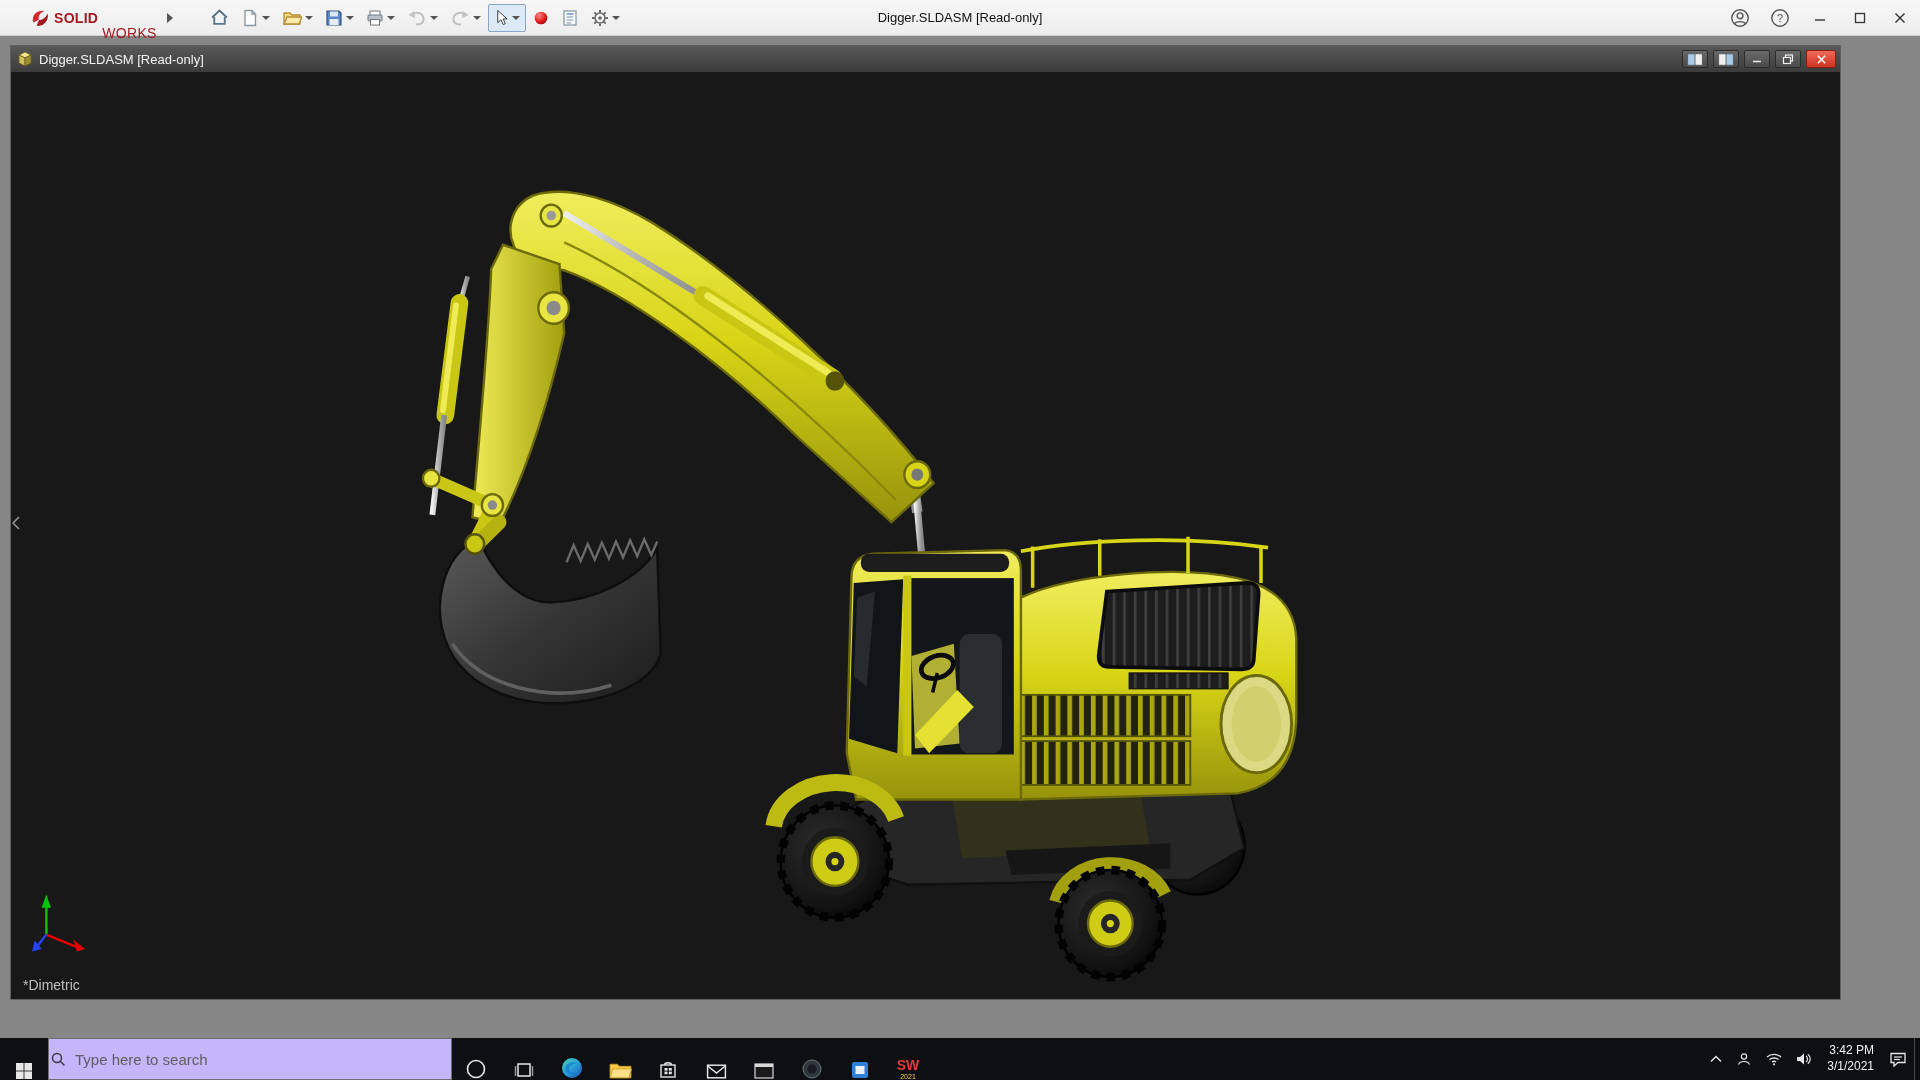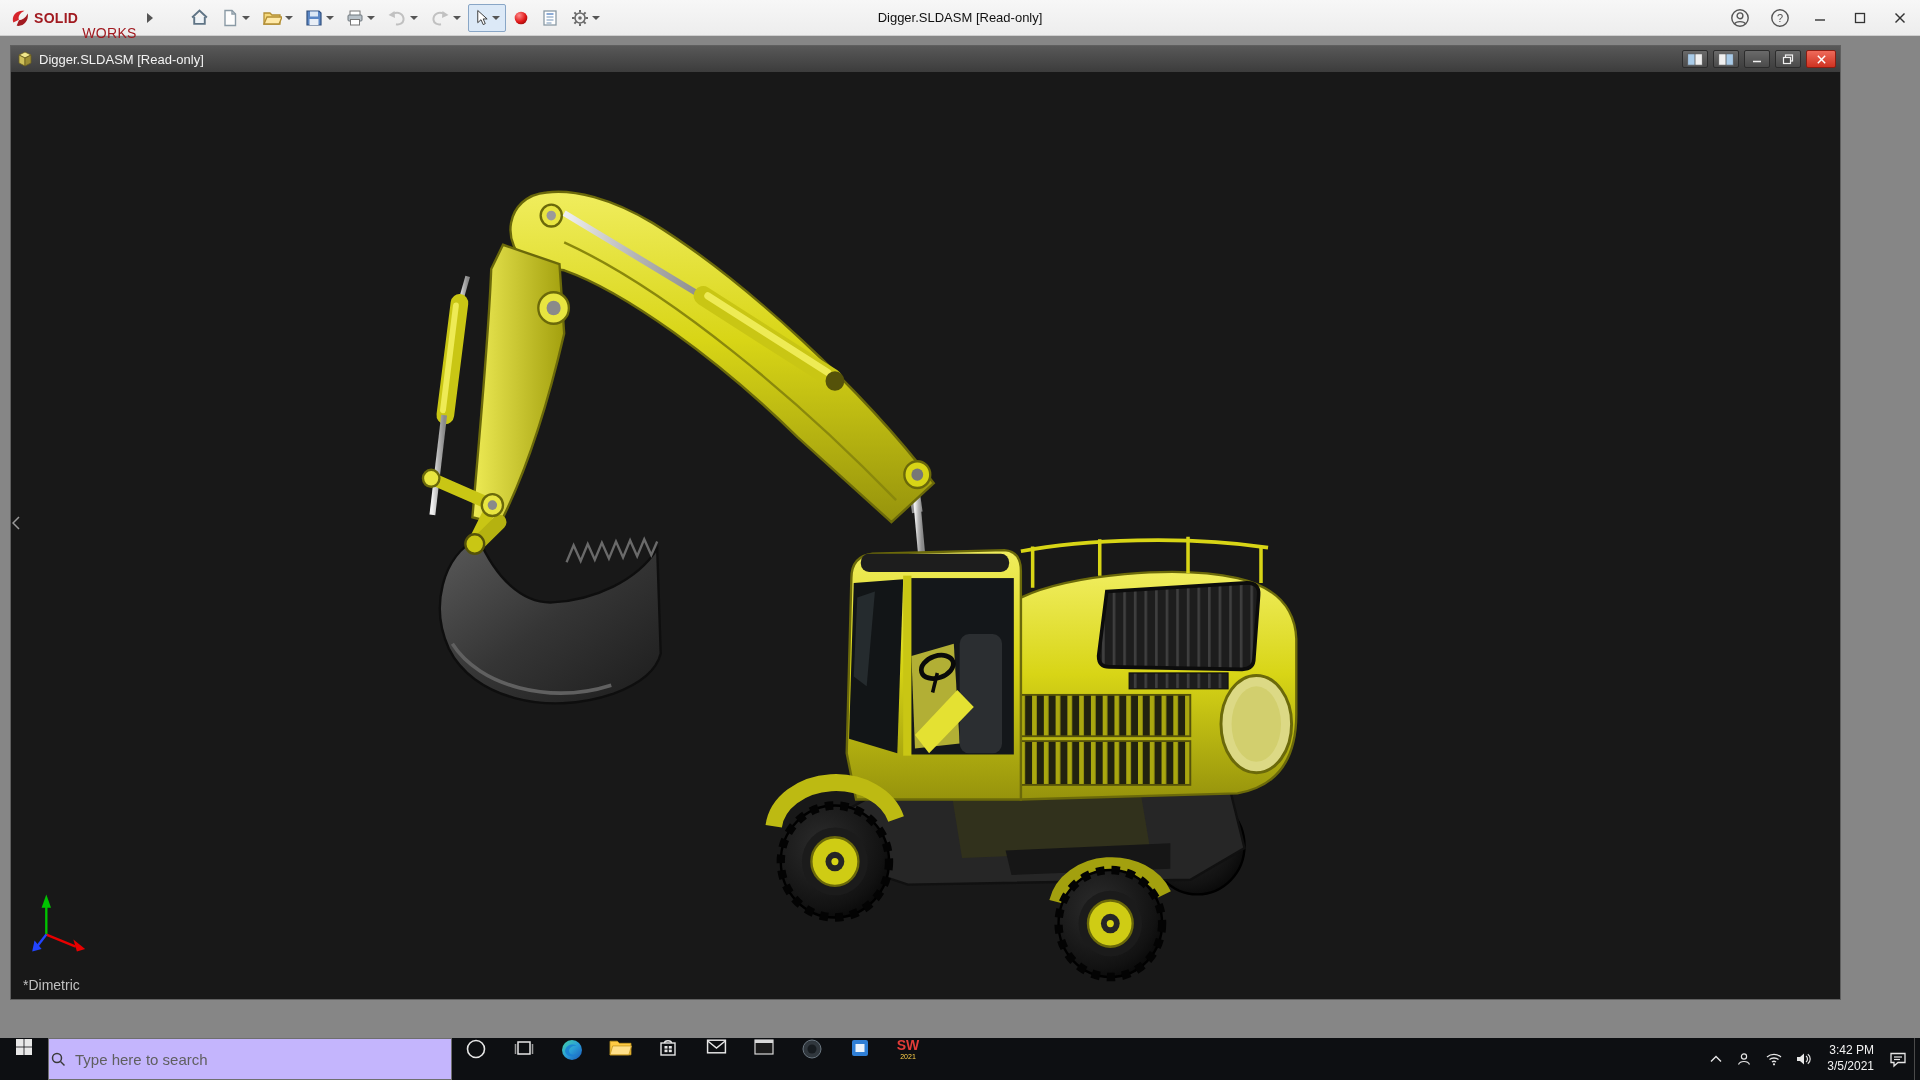--- a/index.html
+++ b/index.html
@@ -2,21 +2,21 @@
 <html><head>
 <meta charset="utf-8">
 <style>
   * { margin:0; padding:0; box-sizing:border-box; }
   html,body { width:1920px; height:1080px; overflow:hidden; }
   body { position:relative; background:#868686; font-family:"Liberation Sans",sans-serif; }
 
   
   .app-titlebar { position:absolute; top:0; left:0; width:1920px; height:36px;
     background:linear-gradient(#f7f7f7,#ededed); border-bottom:1px solid #cfcfcf;
-    display:flex; align-items:center; z-index:30; }
+    display:flex; align-items:center; z-index:30;padding-left:20px; }
   .brand { display:flex; align-items:center; gap:4px; padding:0 6px 0 10px; cursor:default; }
   .brand-bold { font-weight:bold; color:#a11a20; font-size:14px; letter-spacing:.3px; }
   .brand-light { font-weight:normal; color:#a11a20; font-size:14px; letter-spacing:.3px;margin-top:30px; }
   .brand-expand { width:0; height:0; border-left:6px solid #555; border-top:5px solid transparent; border-bottom:5px solid transparent; margin-left:6px; }
   .toolbar { display:flex; align-items:center; margin-left:26px; gap:2px; }
   .tb-btn { display:flex; align-items:center; gap:3px; padding:4px 5px; border-radius:2px; }
   .tb-btn.active { background:#dce9f7; border:1px solid #89a6c6; }
   .caret { width:0; height:0; border-top:4px solid #555; border-left:4px solid transparent; border-right:4px solid transparent; }
   .tb-btn.disabled svg { opacity:.55; }
   .app-title { position:absolute; left:50%; transform:translateX(-50%); font-size:13px; color:#111; white-space:nowrap; }
@@ -34,21 +34,21 @@
   .doc-ctrl.close { background:linear-gradient(#ef6a5a,#cf3322); border-color:#8a1d12; width:30px; }
 
   .viewport { position:absolute; left:0; top:26px; width:1762px; height:927px; background:#181818; overflow:hidden; }
   .viewport svg.model { position:absolute; left:0; top:0; width:100%; height:100%; }
   .view-label { position:absolute; left:12px; bottom:6px; color:#c0c0c0; font-size:14px; }
   .panel-tab { position:absolute; left:0; top:47%; width:10px; height:30px; display:flex; align-items:center; justify-content:center; }
 
   
   .taskbar { position:absolute; left:0; bottom:0; width:1920px; height:42px; background:#0d0f12;
     display:flex; align-items:center; z-index:40; }
-  .tb-item { width:48px; height:42px; display:flex; align-items:flex-start; justify-content:center; }
+  .tb-item { width:48px; height:42px; display:flex; align-items:flex-end; justify-content:center; }
   .search-box { width:404px; height:42px; background:#c4b5fd; border:1px solid #6f6f6f; display:flex; align-items:center; padding:0 1px; gap:9px; }
   .search-box input { border:none; outline:none; font-size:15px; color:#444; width:330px; font-family:"Liberation Sans",sans-serif; background:transparent; }
   .search-box input::placeholder { color:#5f5f5f; }
   .sw-icon { display:flex; flex-direction:column; align-items:center; line-height:1; }
   .sw-label { color:#e23c38; font-weight:bold; font-size:14px; }
   .sw-badge { color:#ffd24a; font-size:7px; margin-top:1px; }
   .tray { margin-left:auto; display:flex; align-items:center; height:42px; }
   .tray-item { height:42px; display:flex; align-items:center; justify-content:center; padding:0 7px; }
   .clock { color:#f2f2f2; font-size:12px; text-align:right; line-height:1.3; padding:0 8px; }
   .show-desktop { width:6px; height:42px; border-left:1px solid #4a4a4a; }
@@ -514,21 +514,21 @@
       </svg>
     </div>
     <div class="tray-item">
       <svg width="16" height="14" viewBox="0 0 16 14">
         <polygon points="1,5 4,5 8,1.5 8,12.5 4,9 1,9" fill="#e6e6e6"></polygon>
         <path d="M10 4 C12 5.5 12 8.5 10 10 M11.8 2.2 C15 4.5 15 9.5 11.8 11.8" fill="none" stroke="#e6e6e6" stroke-width="1.2"></path>
       </svg>
     </div>
     <div class="clock">
       <div>3:42 PM</div>
-      <div>3/5/2021</div>
+      <div>3/1/2021</div>
     </div>
     <div class="tray-item">
       <svg width="18" height="17" viewBox="0 0 18 16">
         <path d="M2 2 H16 V11 H9 L5 14.5 V11 H2 Z" fill="none" stroke="#e6e6e6" stroke-width="1.3"></path>
         <line x1="5" y1="5.5" x2="13" y2="5.5" stroke="#e6e6e6" stroke-width="1.2"></line>
         <line x1="5" y1="8" x2="11" y2="8" stroke="#e6e6e6" stroke-width="1.2"></line>
       </svg>
     </div>
     <div class="show-desktop"></div>
   </div>

